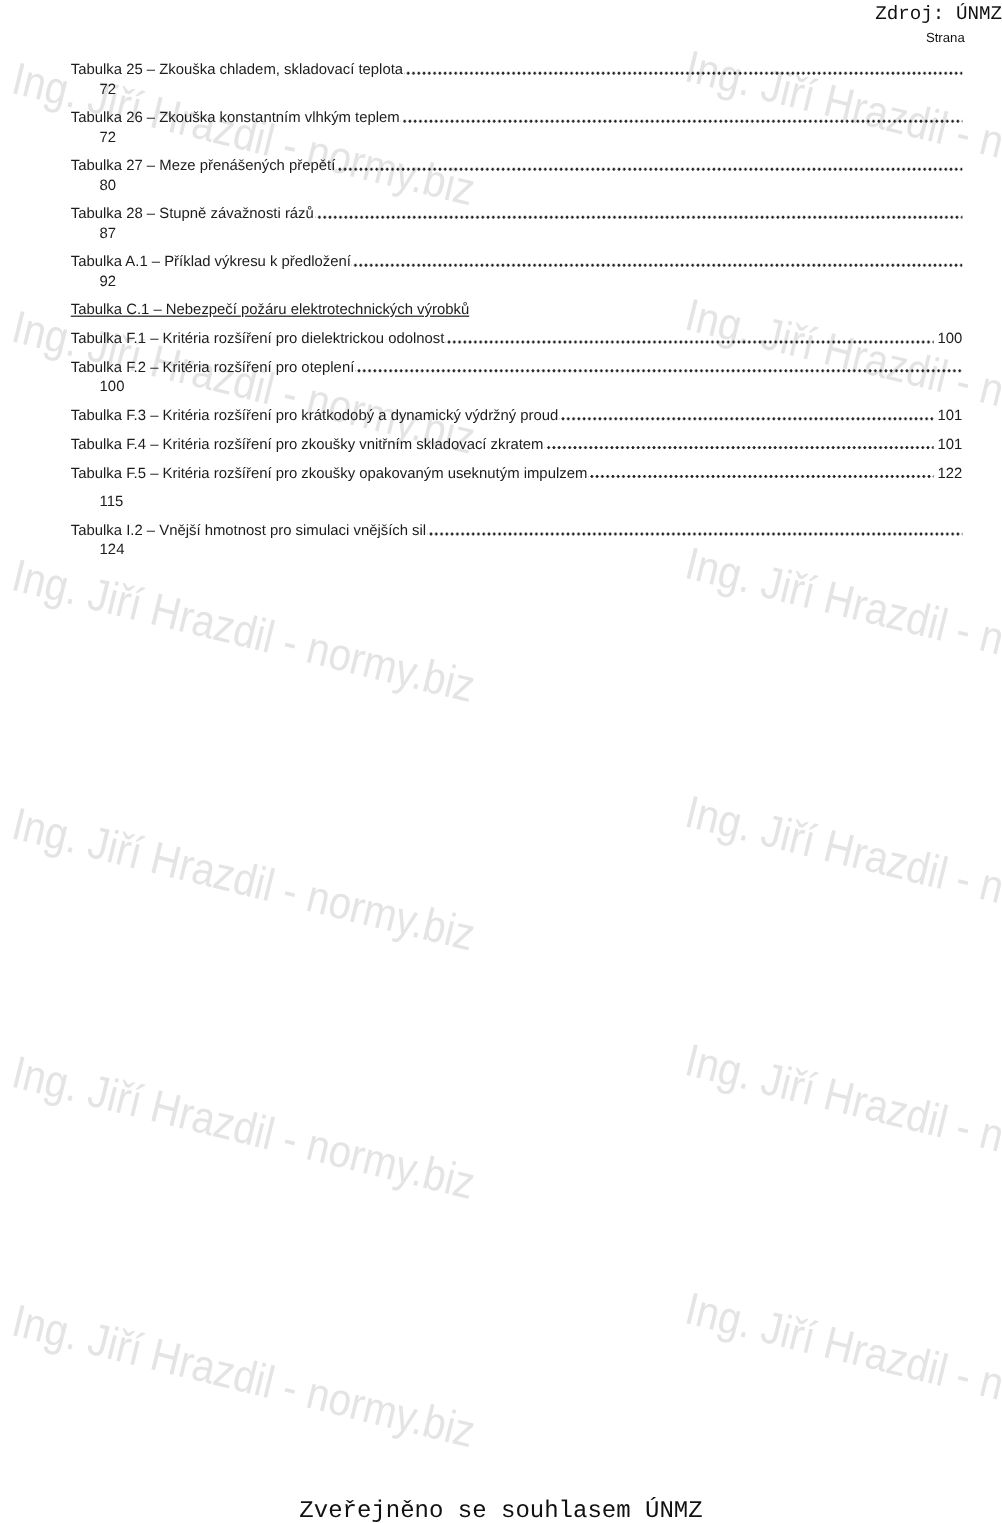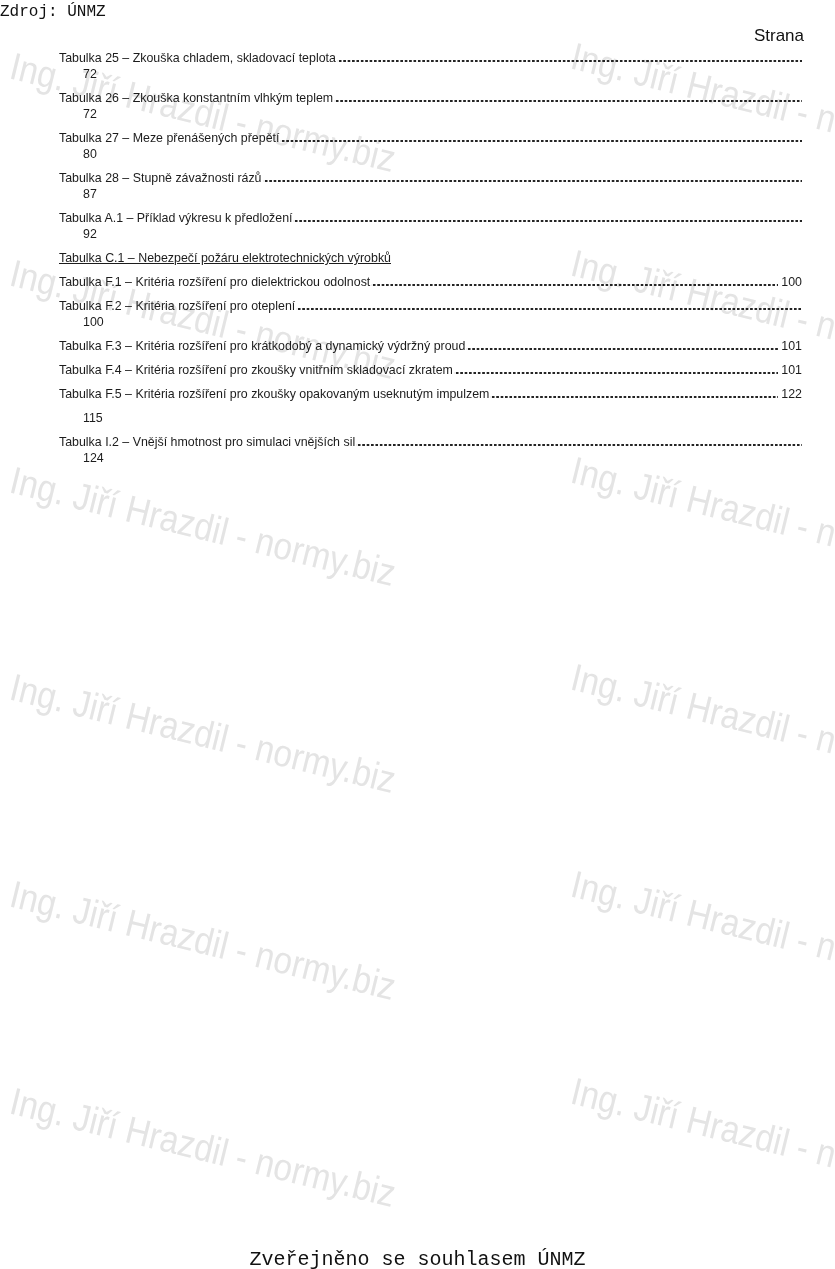--- a/index.html
+++ b/index.html
@@ -22,28 +22,28 @@
     transform: rotate(13.8deg) scaleX(0.88);
     transform-origin: 0 0;
     color: #e4e4e4;
   }
 
   
   .content { position: absolute; inset: 0; z-index: 1; }
 
   .source-note {
     position: absolute; top: 3px; left: 0; width: 100%;
-    text-align: left;
+    text-align: right;
     font-family: "Liberation Mono", monospace;
     font-size: 16px;
     color: #111;
   }
   .column-header {
     position: absolute; top: 26px; right: 31px;
-    font-size: 17px;
+    font-size: 11px;
     color: #111;
   }
 
   .toc {
     position: absolute; top: 50px; left: 31px; width: 771px;
   }
   .entry { margin-bottom: 8px; font-size: 12.4px; line-height: 16px; }
   .entry .line1 { display: flex; align-items: baseline; margin-left: 28px; }
   .entry .label { white-space: nowrap; }
   .entry.underlined .label { text-decoration: underline; }

